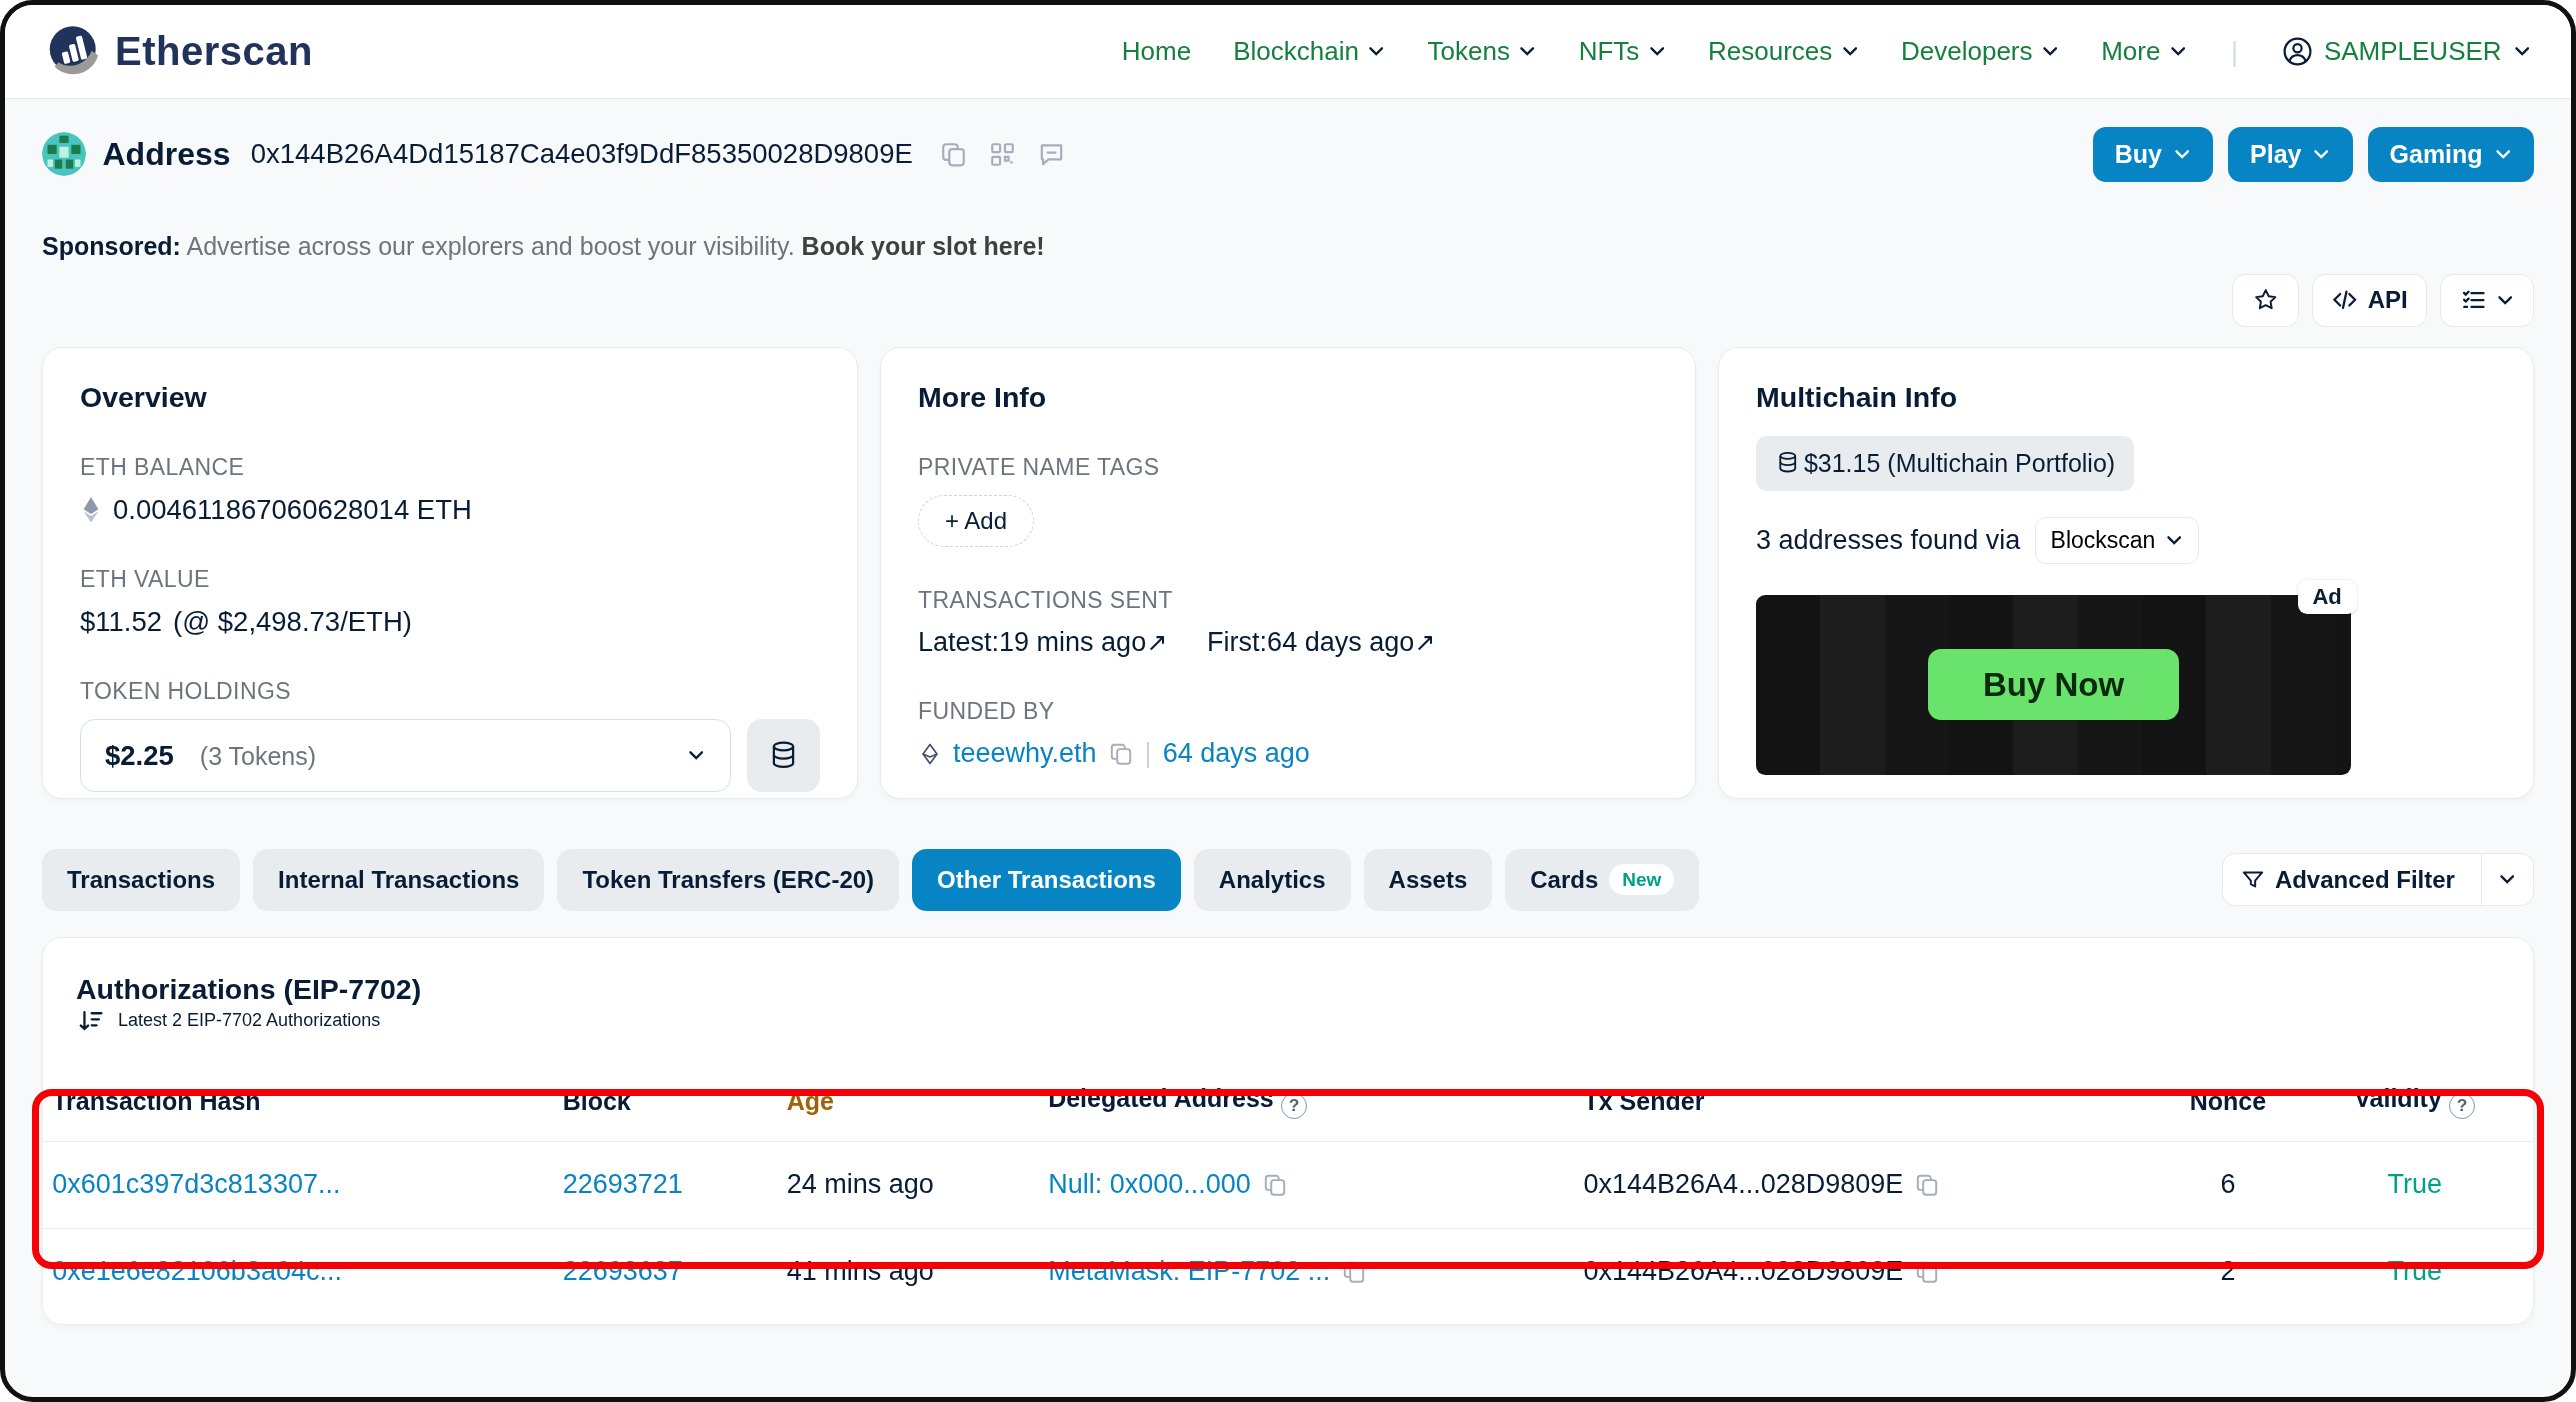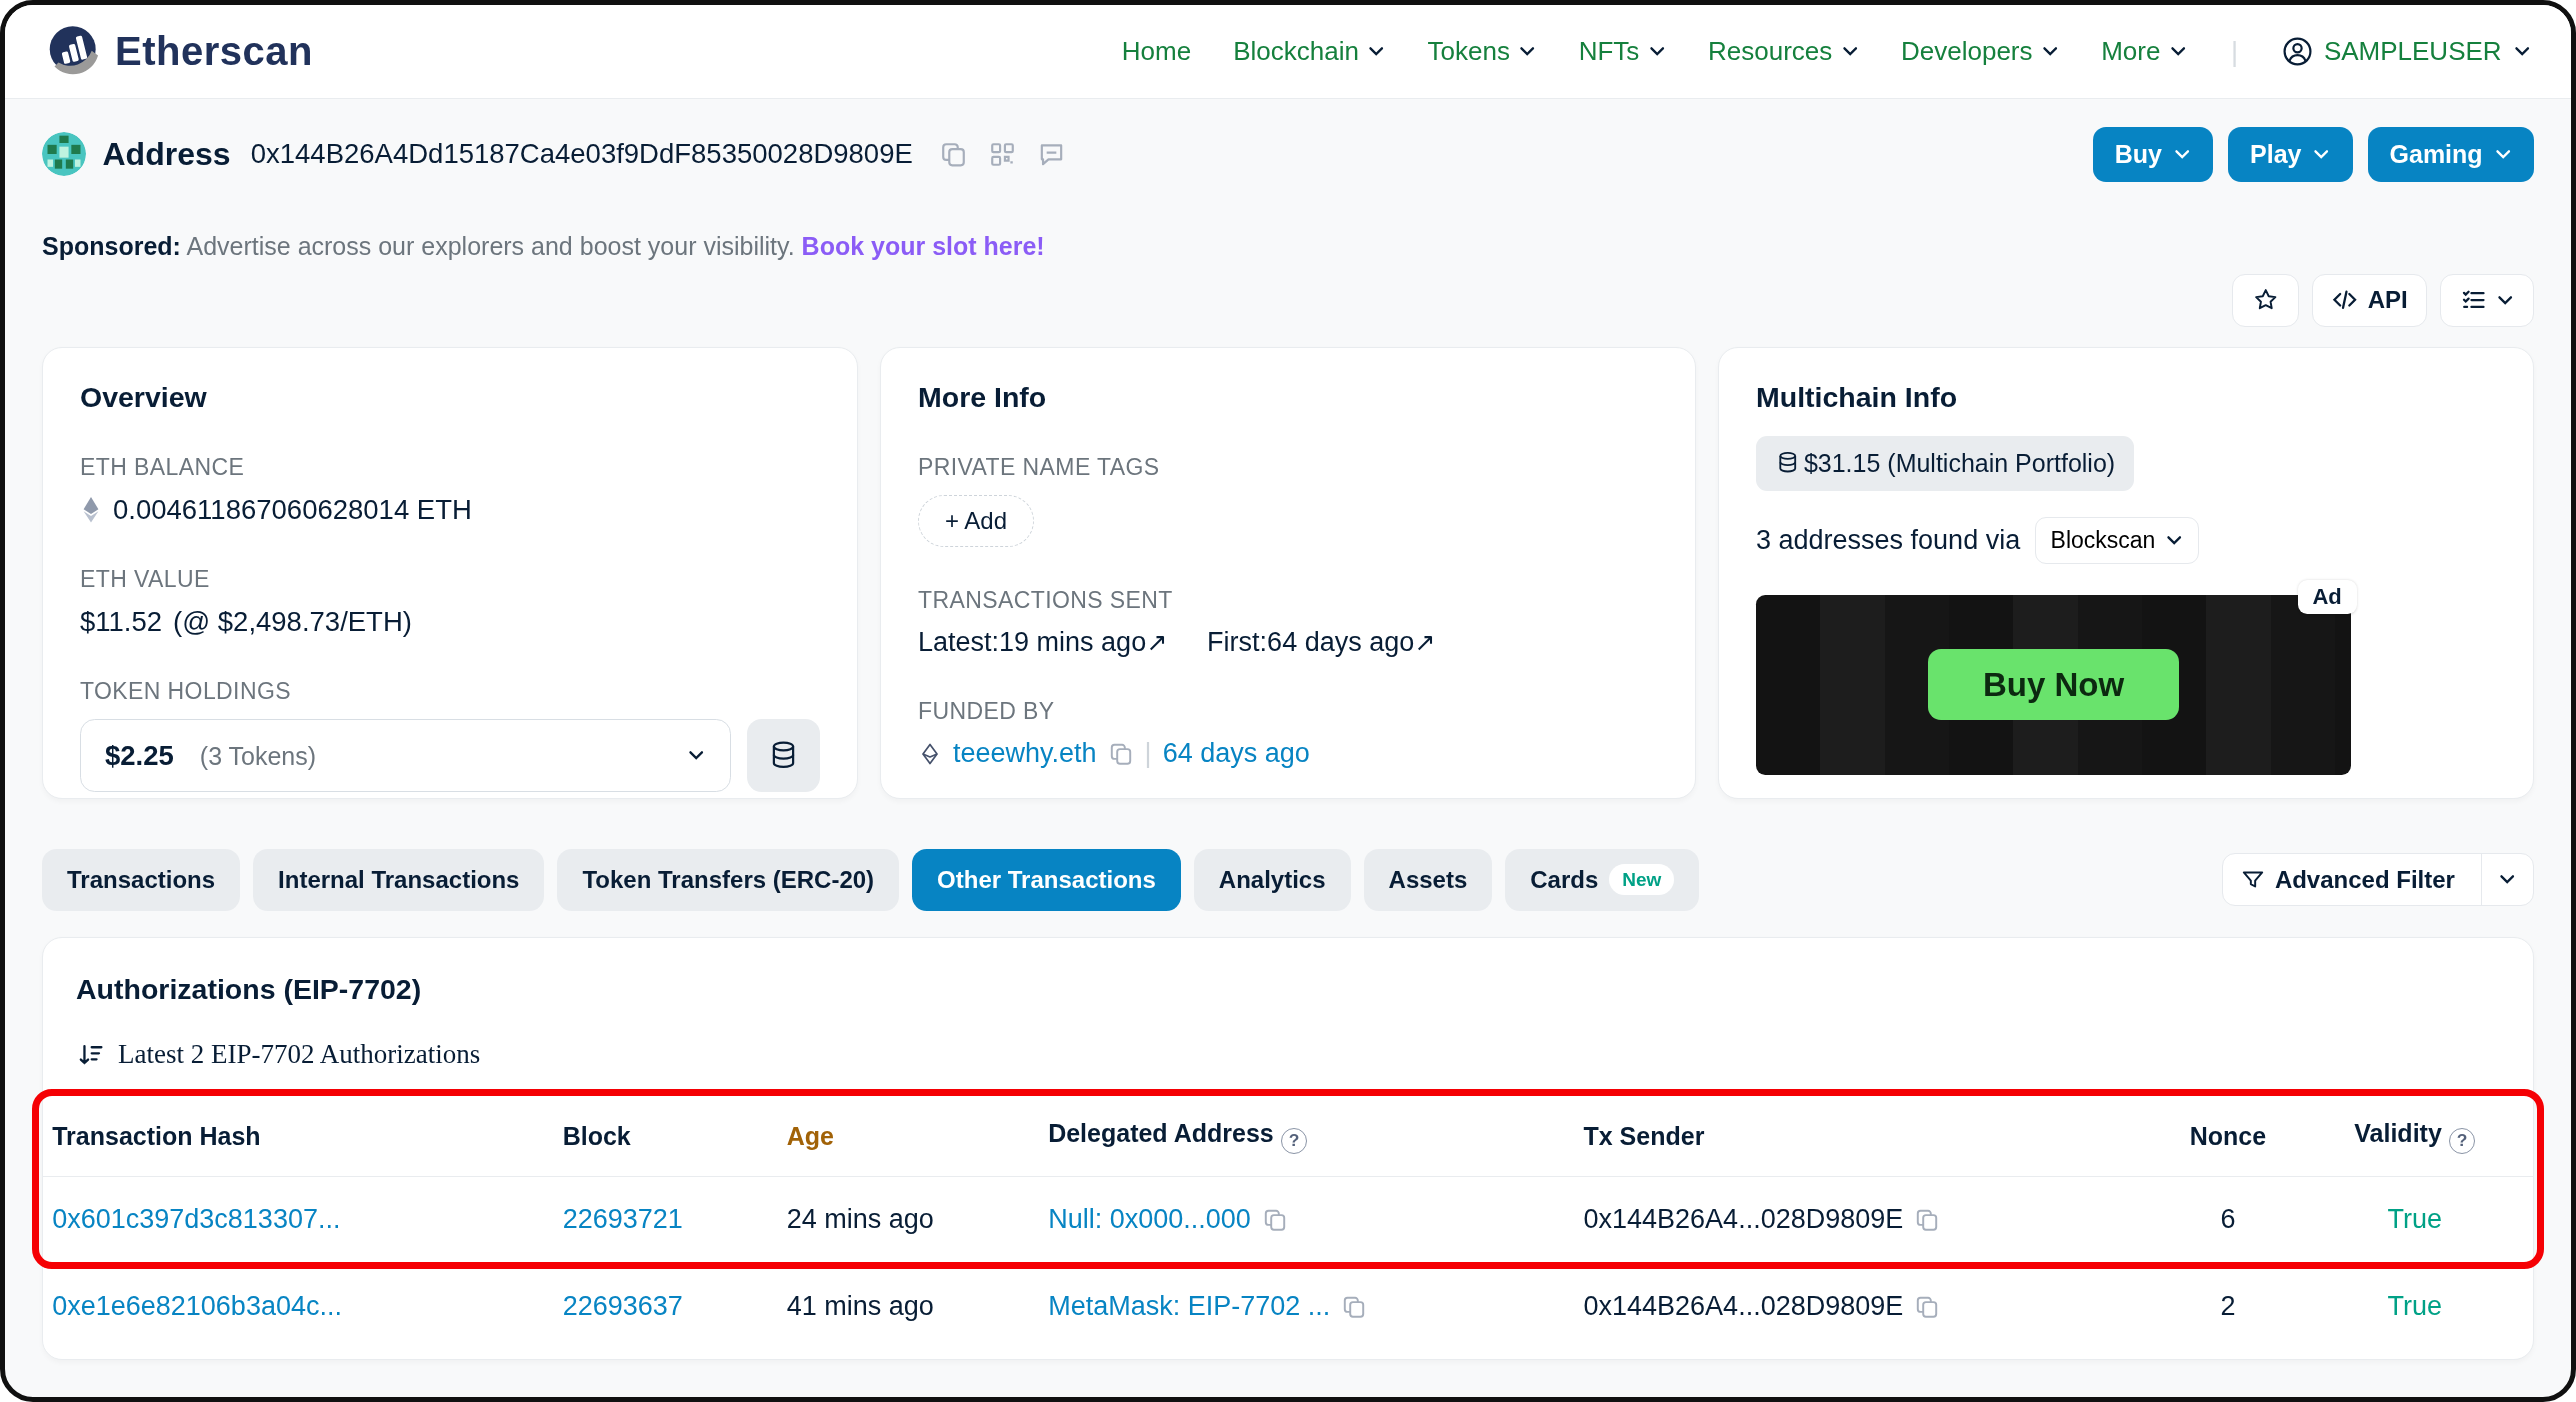--- a/index.html
+++ b/index.html
@@ -28,21 +28,21 @@
   .addr-icons { display:flex; align-items:center; gap:20px; margin-left:9.2px; }
   .icon-btn-plain { background:none; border:none; cursor:pointer; display:flex; }
   .addr-actions { margin-left:auto; display:flex; gap:14.7px; }
   .btn-blue { background:#0784c3; color:#fff; border:none; border-radius:13px;
     font-size:25px; font-weight:600; padding:13px 22px; display:flex; align-items:center;
     gap:11px; cursor:pointer; font-family:inherit; }
 
   
   .sponsored { margin-top:50px; font-size:25px; color:#6c757d; }
   .sponsored b { color:#081d35; }
-  .sponsored a { color:#8b5cf6; font-weight:700; text-decoration:none; cursor:pointer; }
+  .sponsored a { color:#404040; font-weight:700; text-decoration:none; cursor:pointer; }
 
   .quick-actions { display:flex; justify-content:flex-end; gap:13px; margin-top:13px; }
   .wbtn { background:#fff; border:1.8px solid #e6e9ed; border-radius:13px; height:53px;
     display:flex; align-items:center; gap:9.2px; padding:0 18.4px; font-size:24px;
     font-weight:600; color:#081d35; cursor:pointer; font-family:inherit; }
   .wbtn-split { padding:0; overflow:hidden; }
   .wbtn-split .seg { display:flex; align-items:center; gap:9.2px; padding:0 16.5px; height:100%; }
   .wbtn-split .seg + .seg { border-left:1.8px solid #e6e9ed; }
 
   
@@ -95,21 +95,21 @@
   .new-badge { background:#fff; color:#00a186; font-size:19px; font-weight:700;
     border-radius:917px; padding:4.6px 13px; }
   .tabs-row .spacer { flex:1; }
 
   
   .auth-card { position:relative; margin-top:26px; margin-bottom:37px; background:#fff;
     border:1.8px solid #e9ecef; border-radius:20px; padding:35px 0 9.2px;
     box-shadow:0 2.8px 5.5px rgba(0,0,0,.03); }
   .auth-pad { padding:0 33px; }
   .auth-title { font-size:28.5px; font-weight:700; }
-  .auth-sub { margin-top:33px; font-size:27px; display:flex; align-items:center; gap:13px;font-family:Liberation Serif, serif; }
+  .auth-sub { font-size:18px; display:flex; align-items:center; gap:13px; }
   table.txt { width:100%; border-collapse:collapse; margin-top:27.5px; table-layout:fixed; }
   table.txt th { font-size:25px; font-weight:700; text-align:left; padding:22px 9.2px;
     border-bottom:1.8px solid #e9ecef; }
   table.txt td { font-size:27px; padding:27.5px 9.2px; border-bottom:1.8px solid #e9ecef; }
   table.txt tr:last-child td { border-bottom:none; }
   th.first, td.first { padding-left:33px; }
   .col-hash{width:20.5%}.col-block{width:9%}.col-age{width:10.5%}
   .col-del{width:21.5%}.col-sender{width:23.5%}.col-nonce{width:5.5%}.col-val{width:9.5%}
   .cc { text-align:center !important; }
   .cell-flex { display:inline-flex; align-items:center; gap:11px; }

